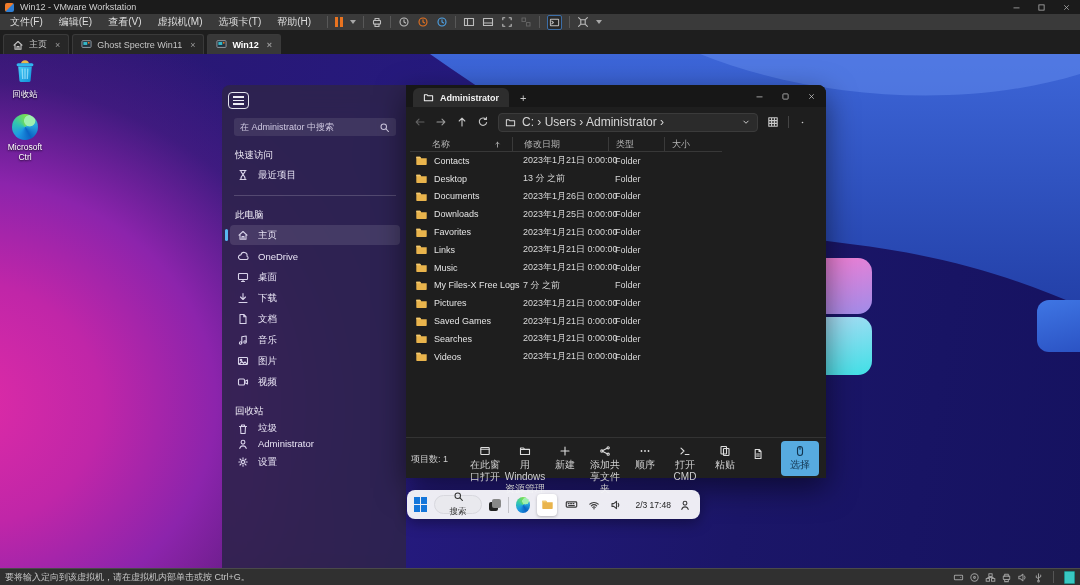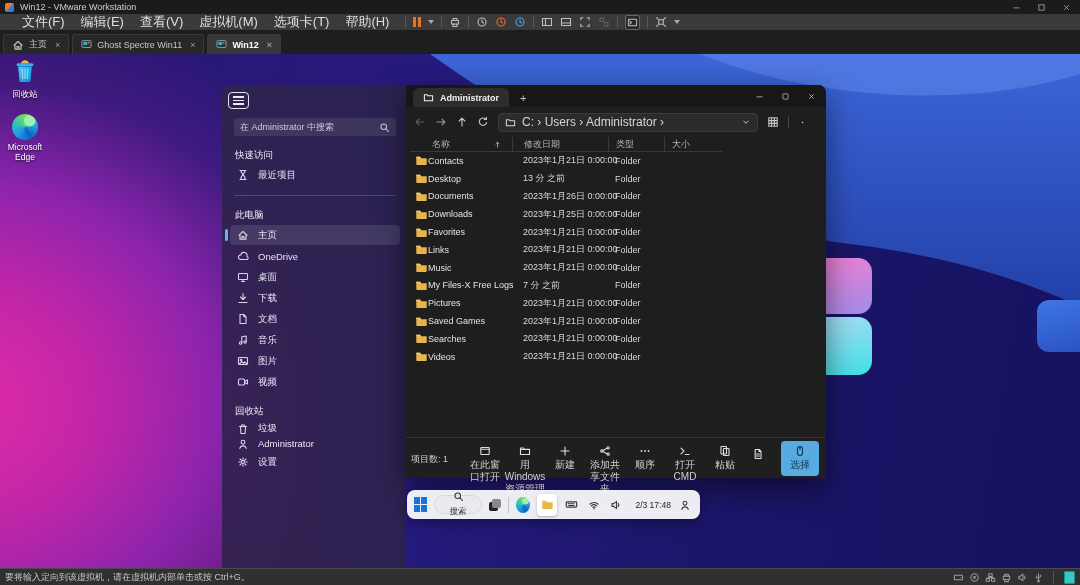--- a/index.html
+++ b/index.html
@@ -9,21 +9,21 @@
   .ic{display:inline-flex;align-items:center;justify-content:center;}
   .ic svg{display:block;}
 
   
   .titlebar{position:absolute;top:0;left:0;right:0;height:14px;background:#1b1b1b;
     display:flex;align-items:center;gap:6px;padding:0 5px;font-size:9px;color:#cfcfcf;}
   .vm-logo{width:9px;height:9px;border-radius:2px;flex:0 0 9px;
     background:linear-gradient(135deg,#f07c2a 0 48%,#2f7fd4 52% 100%);}
   .tb-controls{margin-left:auto;display:flex;gap:16px;align-items:center;color:#b7b7b7;padding-right:4px;}
   .menubar{position:absolute;top:14px;left:0;right:0;height:16px;background:#3a3a3a;
-    display:flex;align-items:center;font-size:13px;color:#dedede;padding:0 14px;}
+    display:flex;align-items:center;font-size:10px;color:#dedede;padding:0 2px;}
   .menu-item{padding:0 8px;line-height:16px;}
   .vm-tools{display:flex;align-items:center;gap:7px;margin-left:8px;color:#bdbdbd;}
   .sep{width:1px;height:12px;background:#585858;}
   .pause{display:flex;gap:2px;align-items:center;}
   .pause i{width:3px;height:10px;background:#e87320;display:block;}
   .caret{width:0;height:0;border-left:3px solid transparent;border-right:3px solid transparent;border-top:4px solid #a8a8a8;}
   .boxed{border:1px solid #3c6ea8;border-radius:2px;padding:1px;background:#282828;}
   .dim{color:#616161;}
   .tabbar{position:absolute;top:30px;left:0;right:0;height:24px;background:#1e1e1e;
     display:flex;align-items:flex-end;gap:3px;padding:0 3px;}
@@ -90,21 +90,21 @@
   .addr{width:260px;height:19px;background:#2b2b2b;border:1px solid #3b3b3b;border-radius:4px;
     display:flex;align-items:center;gap:6px;padding:0 6px;font-size:12px;color:#d6d6d6;}
   .addr .crumbs{flex:1;white-space:nowrap;overflow:hidden;}
   .mw-head{display:grid;grid-template-columns:102px 96px 56px 54px;width:312px;margin-left:4px;height:15px;
     align-items:center;font-size:9px;color:#b5b5b5;border-bottom:1px solid #383838;}
   .mw-head .hc{position:relative;height:100%;display:flex;align-items:center;}
   .mw-head .hc.b{border-left:1px solid #3a3a3a;}
   .rows{margin-left:4px;}
   .frow{display:grid;grid-template-columns:102px 96px 56px 54px;height:17.8px;align-items:center;
     font-size:9px;color:#e3e3e3;}
-  .frow .nm{display:flex;align-items:center;padding-left:5px;white-space:nowrap;}
+  .frow .nm{display:flex;align-items:center;gap:6px;padding-left:5px;white-space:nowrap;}
   .frow .dt,.mw-head .dt{padding-left:11px;color:#d9d9d9;white-space:nowrap;}
   .frow .tp,.mw-head .tp{padding-left:7px;color:#d9d9d9;}
   .mw-head .dt,.mw-head .tp,.mw-head .sz{color:#b5b5b5;}
   .mw-head .sz{padding-left:7px;}
   .mw-head .nm{padding-left:22px;}
   .mw-toolbar{position:absolute;left:0;bottom:0;width:100%;height:41px;background:#1f1f1f;border-top:1px solid #333;}
   .count{position:absolute;left:5px;top:15px;font-size:9px;color:#cfcfcf;white-space:nowrap;}
   .btns{position:absolute;left:60px;top:3px;display:flex;gap:2px;align-items:flex-start;}
   .tb-btn{width:38px;display:flex;flex-direction:column;align-items:center;gap:2px;padding:4px 0 2px;
     border-radius:4px;color:#cfcfcf;font-size:10px;line-height:1.2;text-align:center;}
@@ -305,21 +305,21 @@
               </defs>
               <path d="M7 5.6c.2-2 1.7-3.4 4-3.4s3.8 1.4 4 3.4z" fill="#e9b94b"></path>
               <rect x="2.6" y="5.2" width="16.8" height="3" rx="1.5" fill="#2fb6ef"></rect>
               <path d="M4.2 8.6h13.6l-1.2 13.8a1.8 1.8 0 0 1-1.8 1.6H7.2a1.8 1.8 0 0 1-1.8-1.6z" fill="url(#rbg)"></path>
               <path d="M8.2 10.6l.5 10.4M11 10.6v10.4M13.8 10.6l-.5 10.4" stroke="#a5e6fb" stroke-width="1.3" fill="none" opacity="0.75"></path>
             </svg></span>
           <span>回收站</span>
         </div>
         <div class="dicon" style="left: 0px; top: 60px;">
           <span class="edge-ball"></span>
-          <span>Microsoft Edge</span>
+          <span>Microsoft Ctrl</span>
         </div>
       </div>
 
     <div class="sb">
       <div class="sb-burger">
           <b></b>
           <b></b>
           <b></b>
         </div>
       <div class="sb-search">

